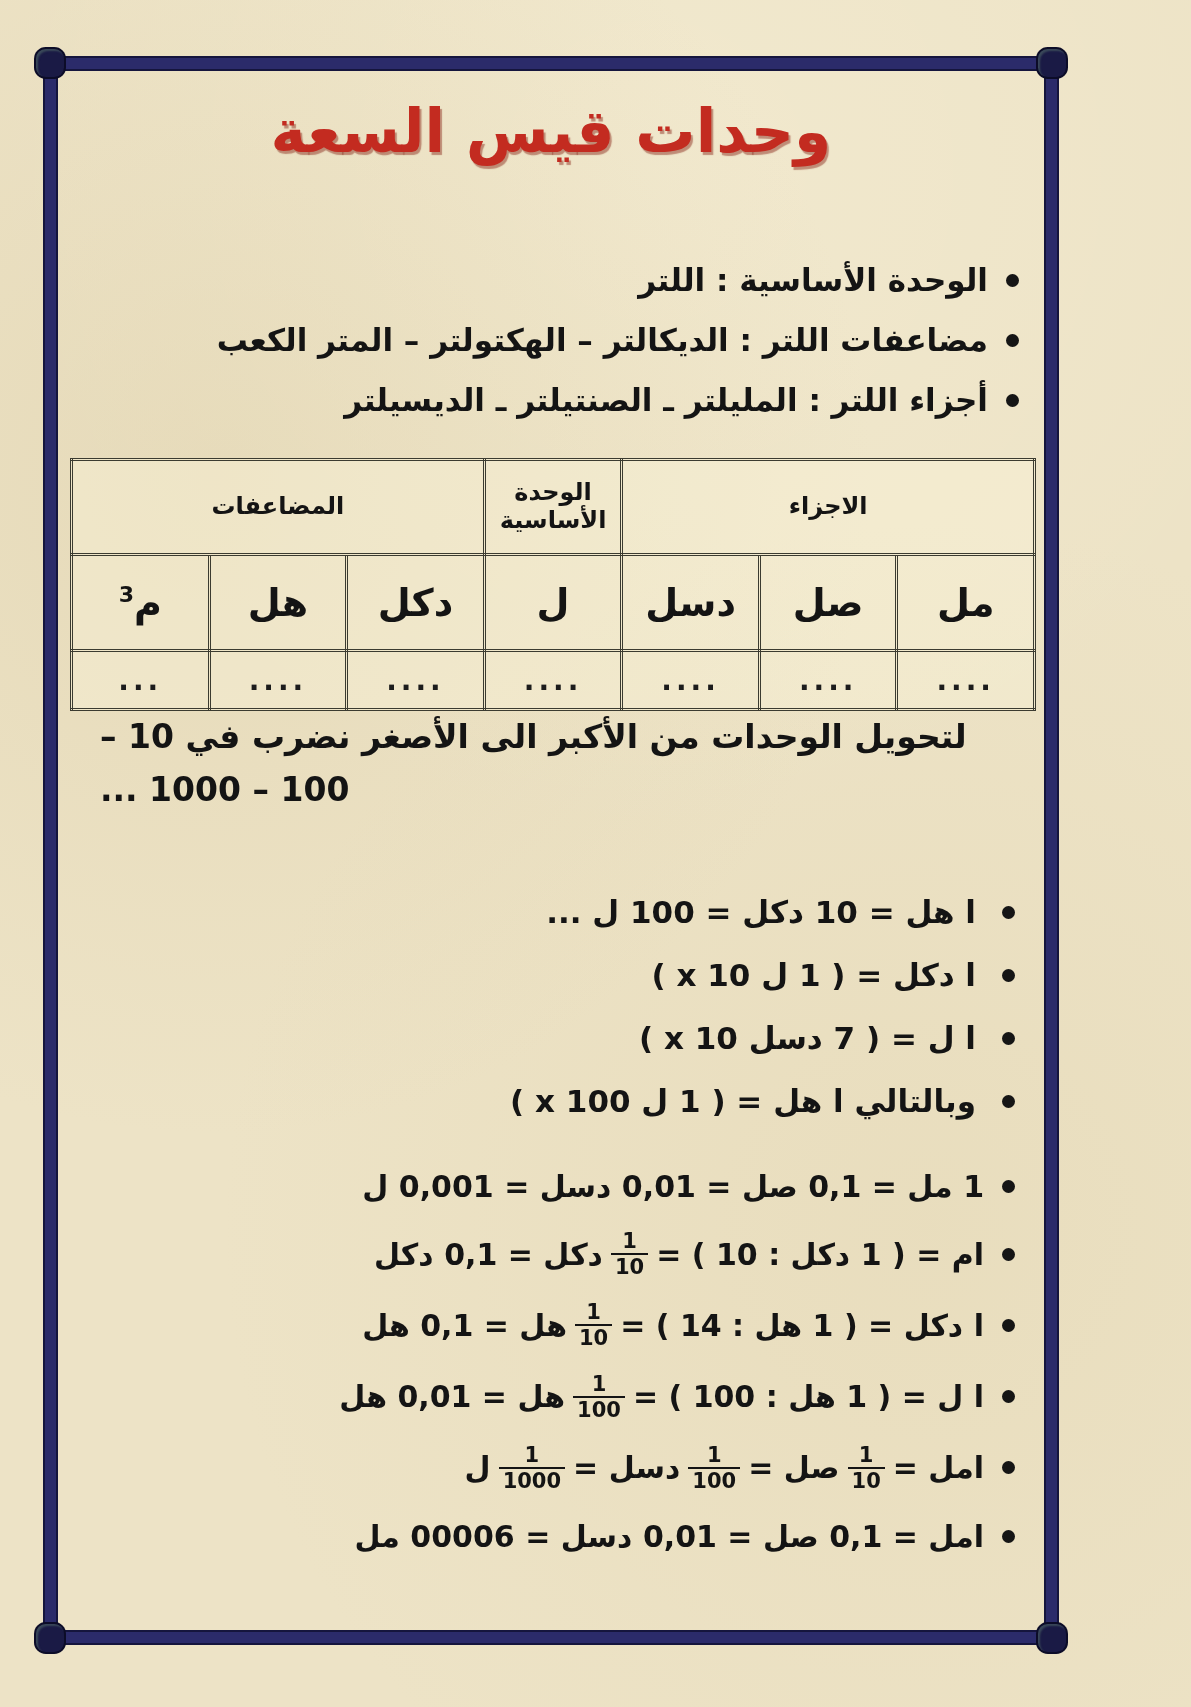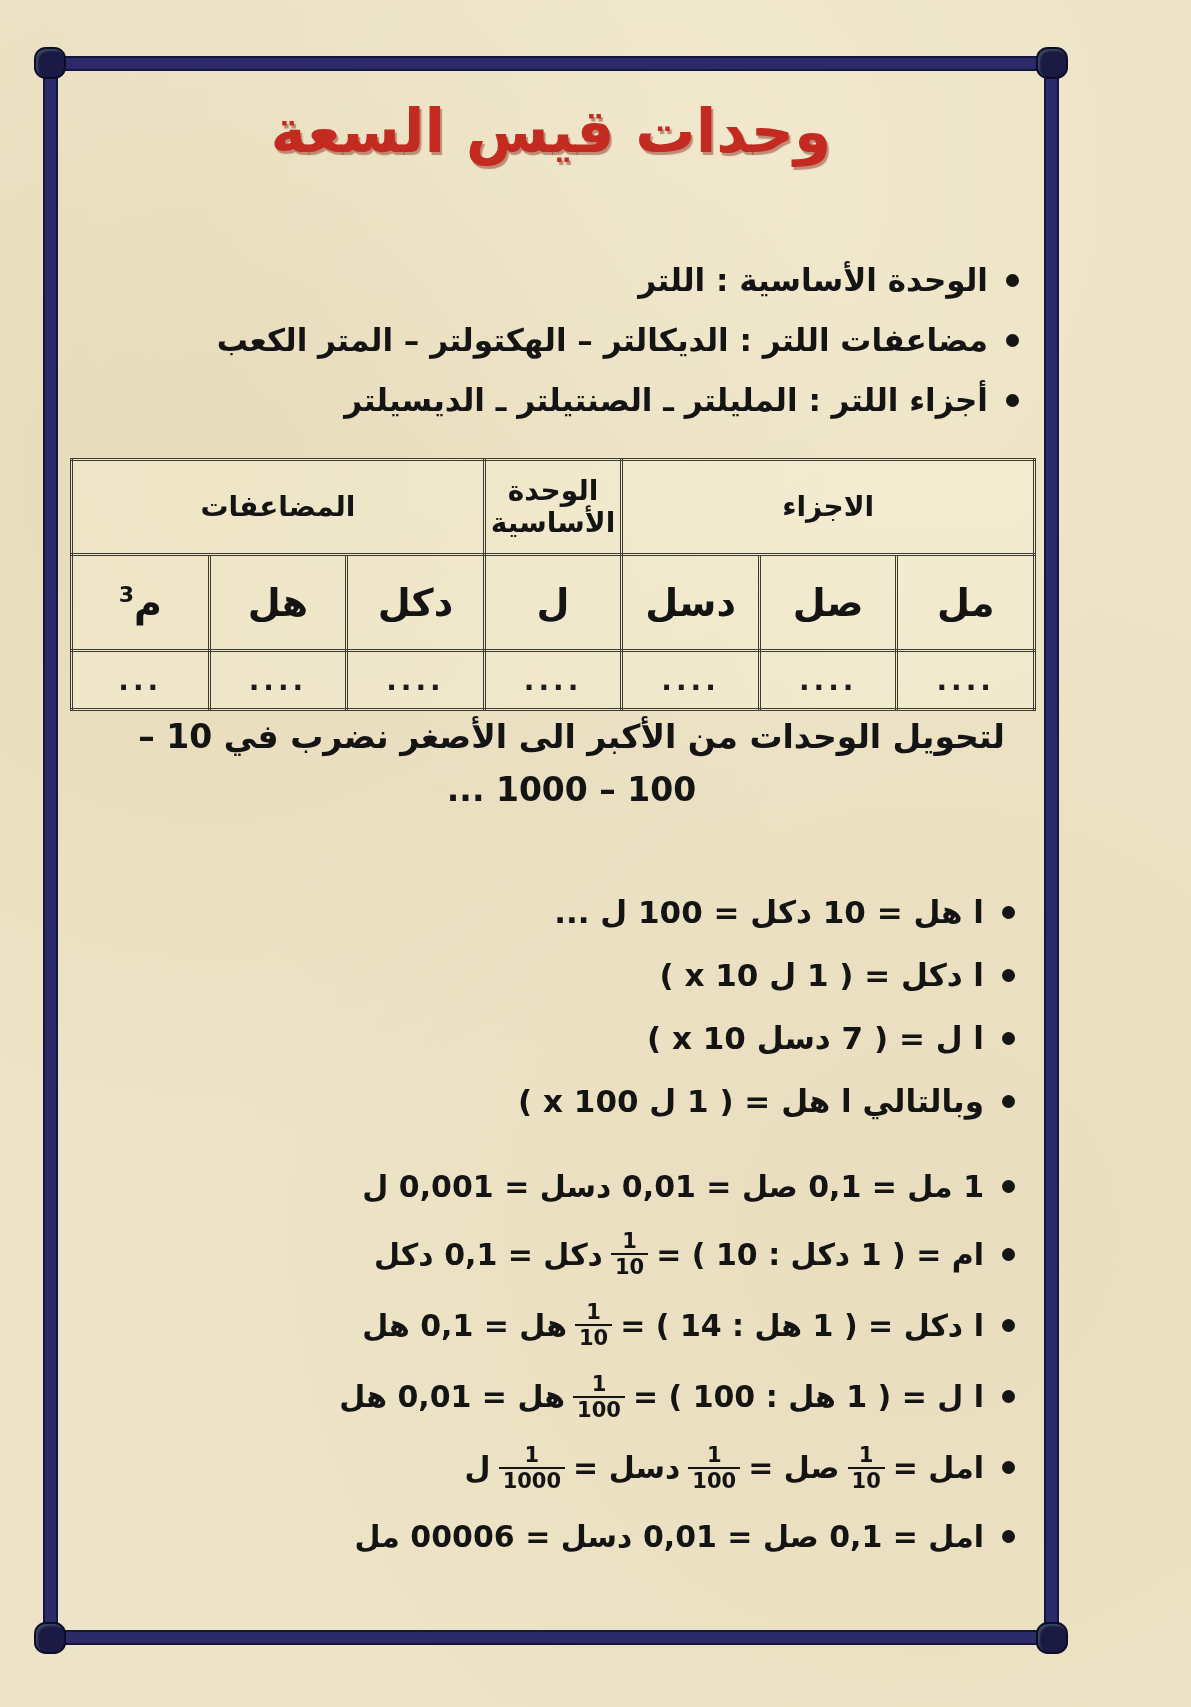--- a/index.html
+++ b/index.html
@@ -44,34 +44,34 @@
     direction:rtl;text-align:right;font-size:31px;font-weight:bold;
   }
   .intro li{display:flex;align-items:center;margin-bottom:24px;}
 
   .table-wrap{position:absolute;left:70px;top:458px;width:966px;}
   table{
     width:100%;border-collapse:collapse;table-layout:fixed;
     direction:rtl;font-weight:bold;background:rgba(248,241,216,.45);
   }
   th,td{border:3px double #3B3B30;text-align:center;vertical-align:middle;padding:0;}
-  tr.gh th{height:92px;font-size:28px;line-height:1.15;}
+  tr.gh th{height:92px;font-size:24px;line-height:1.15;}
   tr.units td{height:93px;font-size:38px;}
   tr.dots td{height:56px;font-size:28px;letter-spacing:4px;color:#1c1c1c;}
   .sup3{font-size:22px;vertical-align:super;}
 
   .rules{
     position:absolute;top:710px;left:100px;right:148px;margin:0;
-    direction:rtl;text-align:center;font-size:33px;font-weight:bold;line-height:1.62;
+    direction:rtl;text-align:left;font-size:33px;font-weight:bold;line-height:1.62;
   }
 
   .formulas{direction:rtl;text-align:right;font-weight:bold;position:absolute;}
   .formulas li{display:flex;align-items:center;}
   .g1{top:880px;right:162px;left:220px;font-size:31px;}
-  .g1 li{margin-bottom:27px;}
+  .g1 li{margin-bottom:27px;gap:8px;}
   .g2{top:1150px;right:162px;left:140px;font-size:30px;}
   .g2 li{margin-bottom:21px;min-height:44px;}
 
   .frac{
     display:inline-flex;flex-direction:column;align-items:center;
     margin:0 8px;font-size:21px;line-height:1.15;flex:none;
   }
   .frac .den{border-top:2px solid #141414;padding:0 4px;text-align:right;}
   .frac .num{padding:0 4px;}
 </style>

